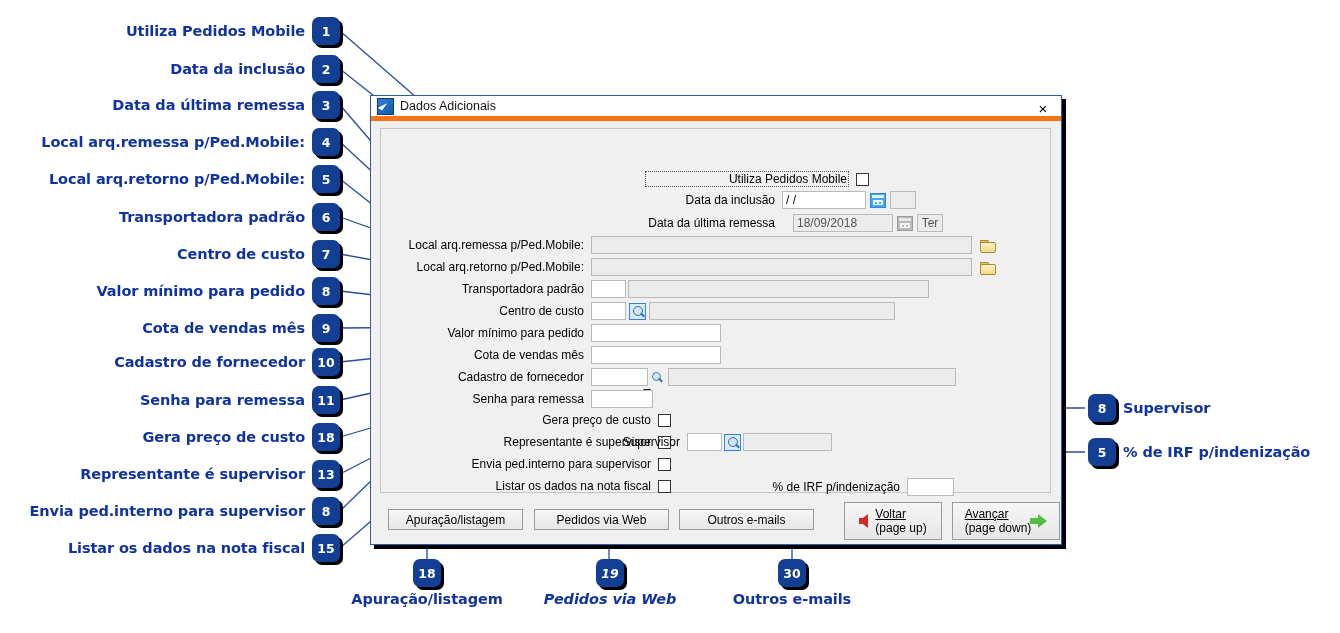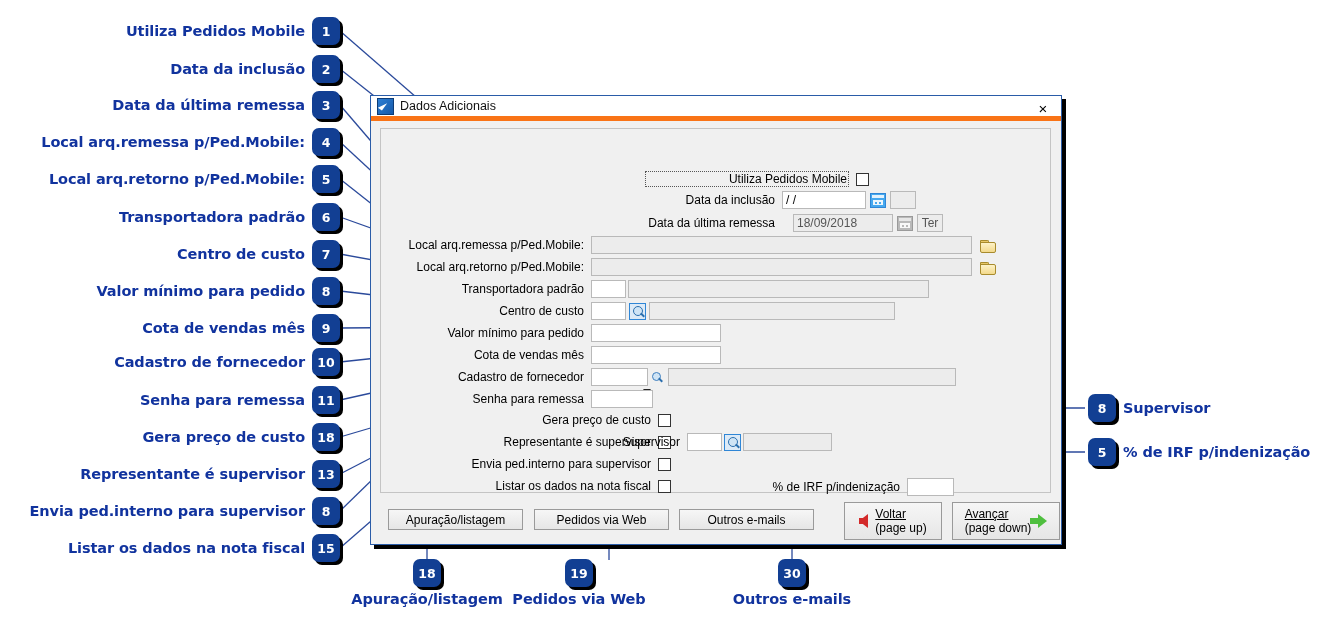--- a/index.html
+++ b/index.html
@@ -333,21 +333,21 @@
   </div>
   <div class="callout" style="left:1088px;top:438px;">
     <span class="badge">5</span>
     <span class="ctext pad-l">% de IRF p/indenização</span>
   </div>
 
   <div class="callout stacked" style="left:327px;top:559px;width:200px;text-align:center;">
     <span class="badge">18</span>
     <span class="ctext">Apuração/listagem</span>
   </div>
-  <div class="callout stacked" style="left:479px;top:559px;width:200px;">
+  <div class="callout stacked" style="left:510px;top:559px;width:200px;font-style:italic;">
     <span class="badge">19</span>
     <span class="ctext">Pedidos via Web</span>
   </div>
   <div class="callout stacked" style="left:692px;top:559px;width:200px;">
     <span class="badge">30</span>
     <span class="ctext">Outros e-mails</span>
   </div>
 
   <div id="dialog">
 

